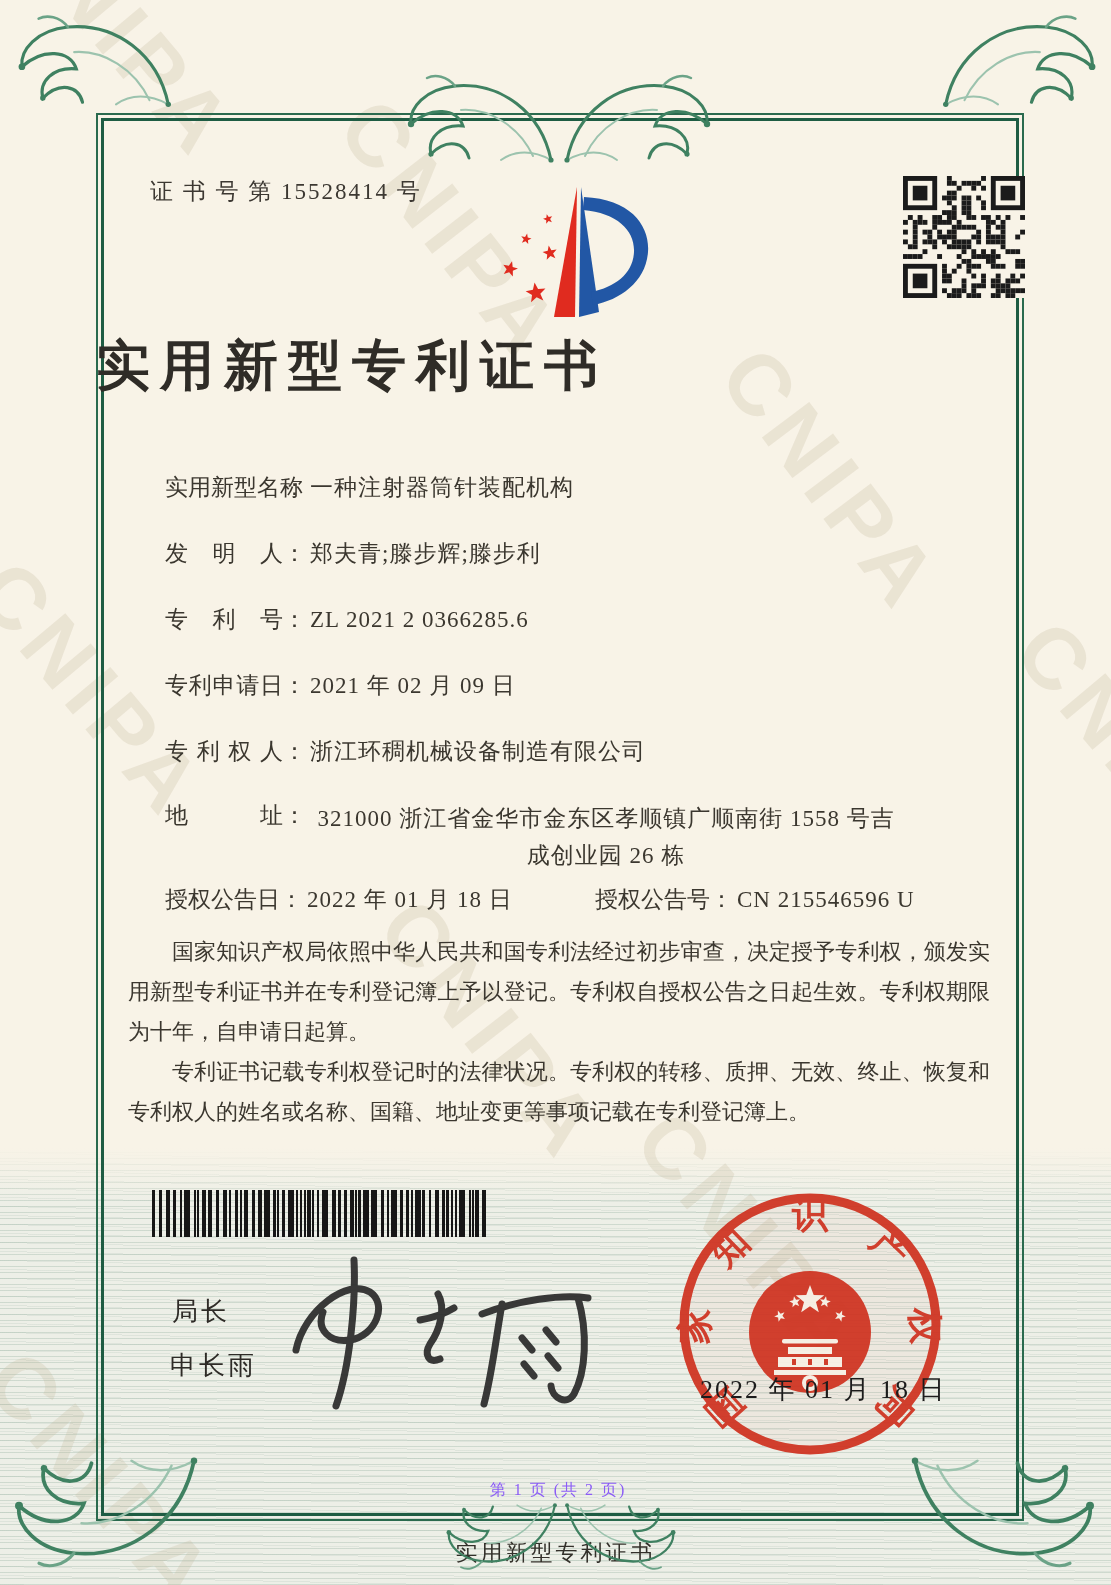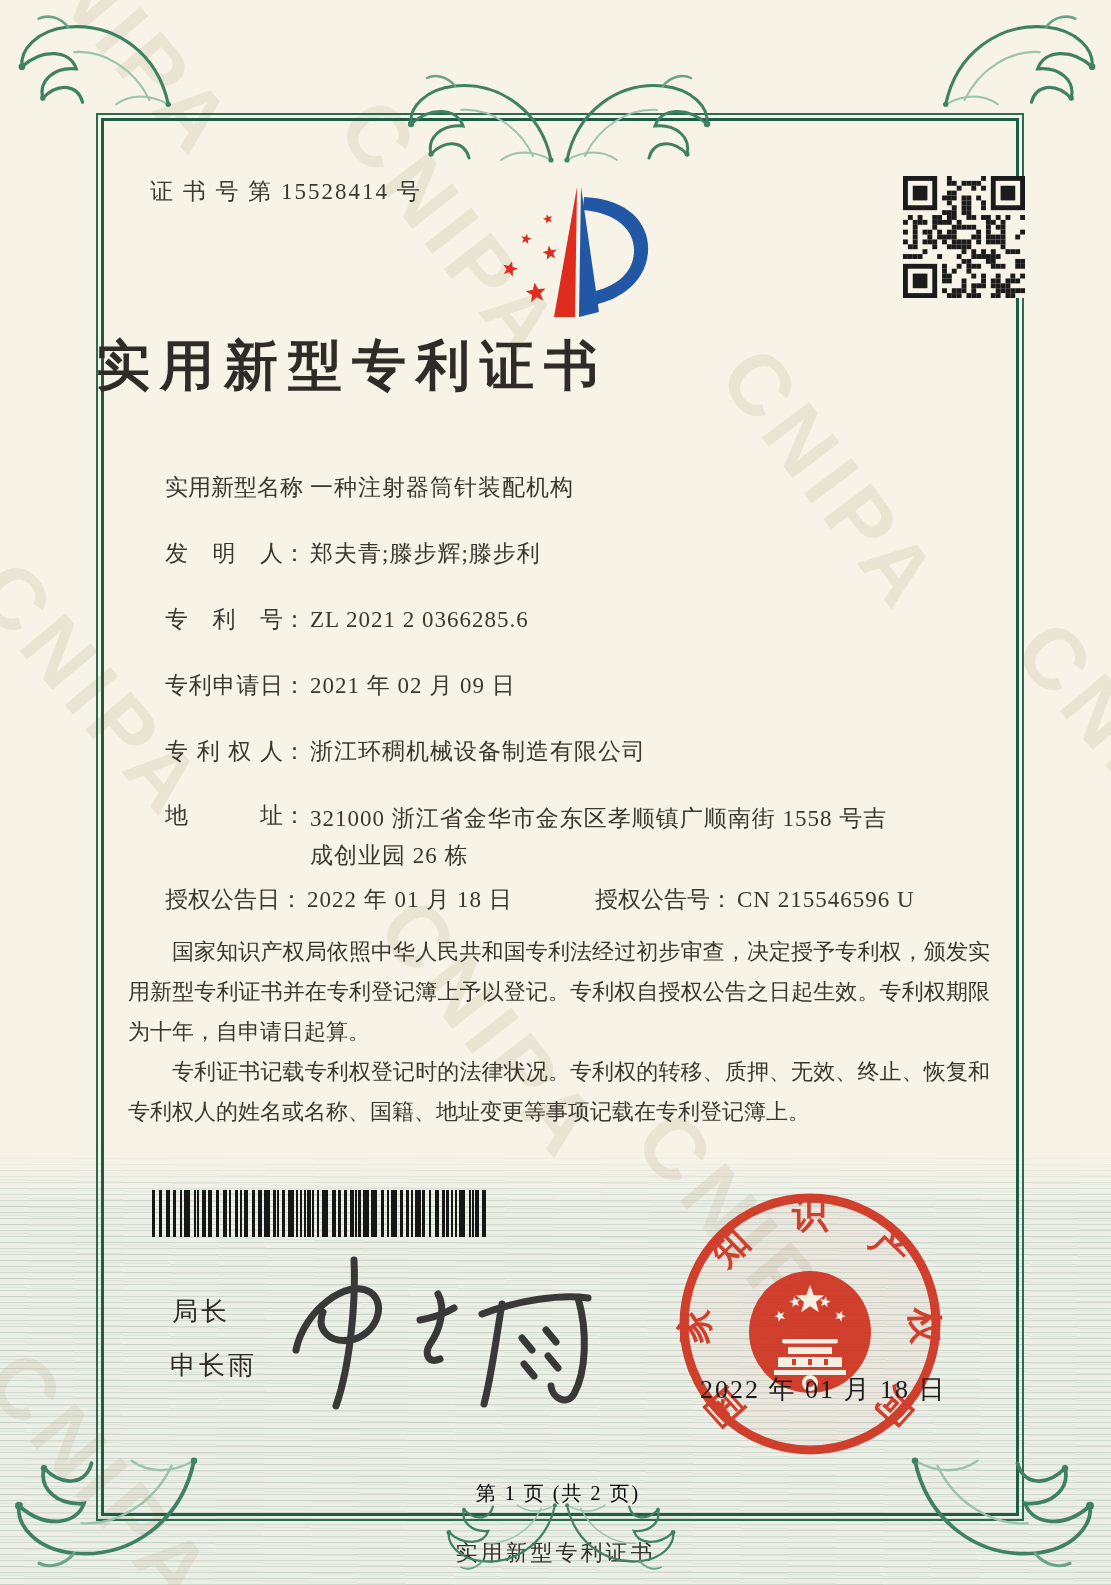--- a/index.html
+++ b/index.html
@@ -25,39 +25,39 @@
   .content{position:absolute;left:0;top:0;width:1111px;height:1585px;z-index:2;}
 
   .cert-no{position:absolute;left:150px;top:176px;font-size:23px;letter-spacing:2px;color:#3c3832;}
   .title{position:absolute;left:96px;top:330px;width:924px;text-align:left;font-size:54px;font-weight:bold;
          letter-spacing:10px;color:#2f2c27;}
 
   .row{position:absolute;left:165px;font-size:23px;color:#3b372f;white-space:nowrap;}
   .lbl{display:inline-block;width:118px;text-align:justify;text-align-last:justify;}
   .colon{display:inline-block;margin-right:4px;}
   .val{letter-spacing:1px;}
-  .val-wrap{display:inline-block;width:592px;white-space:normal;vertical-align:top;line-height:1.62;letter-spacing:1px;}
+  .val-wrap{display:inline-block;width:592px;white-space:normal;vertical-align:top;line-height:1.62;letter-spacing:1px;text-align:center;}
   .lbl2{display:inline-block;}
   .pair-right{position:absolute;left:430px;top:0;}
 
   .paras{position:absolute;left:128px;top:932px;width:862px;font-size:22px;line-height:1.82;color:#3b372f;
          text-align:justify;}
   .paras p{margin:0;text-indent:2em;}
 
   .barcode{position:absolute;left:152px;top:1190px;width:337px;height:47px;}
 
   .signer-title{position:absolute;left:172px;top:1294px;font-size:26px;color:#2e2b27;letter-spacing:3px;}
   .signer-name{position:absolute;left:170px;top:1348px;font-size:26px;color:#2e2b27;letter-spacing:3px;}
   .signature{position:absolute;left:270px;top:1238px;}
 
   .seal{position:absolute;left:668px;top:1182px;opacity:.93;}
   .seal text{font-size:36px;font-weight:bold;fill:#cf3220;text-anchor:middle;}
   .seal-date{position:absolute;left:700px;top:1372px;font-size:26px;color:#1c1c1c;letter-spacing:2px;z-index:3;}
 
-  .page-no{position:absolute;left:96px;top:1480px;width:924px;text-align:center;font-size:20px;color:#000000;letter-spacing:2px;}
+  .page-no{position:absolute;left:96px;top:1480px;width:924px;text-align:center;font-size:16px;color:#8b5cf6;letter-spacing:2px;}
   .continuation{position:absolute;left:0;top:1538px;width:1111px;text-align:center;font-size:22px;color:#33302a;letter-spacing:3px;}
 
   .orn{position:absolute;z-index:3;}
   .qr{position:absolute;left:903px;top:176px;}
   .logo{position:absolute;left:480px;top:181px;}
 </style>
 </head>
 <body>
 
 <div class="page">

